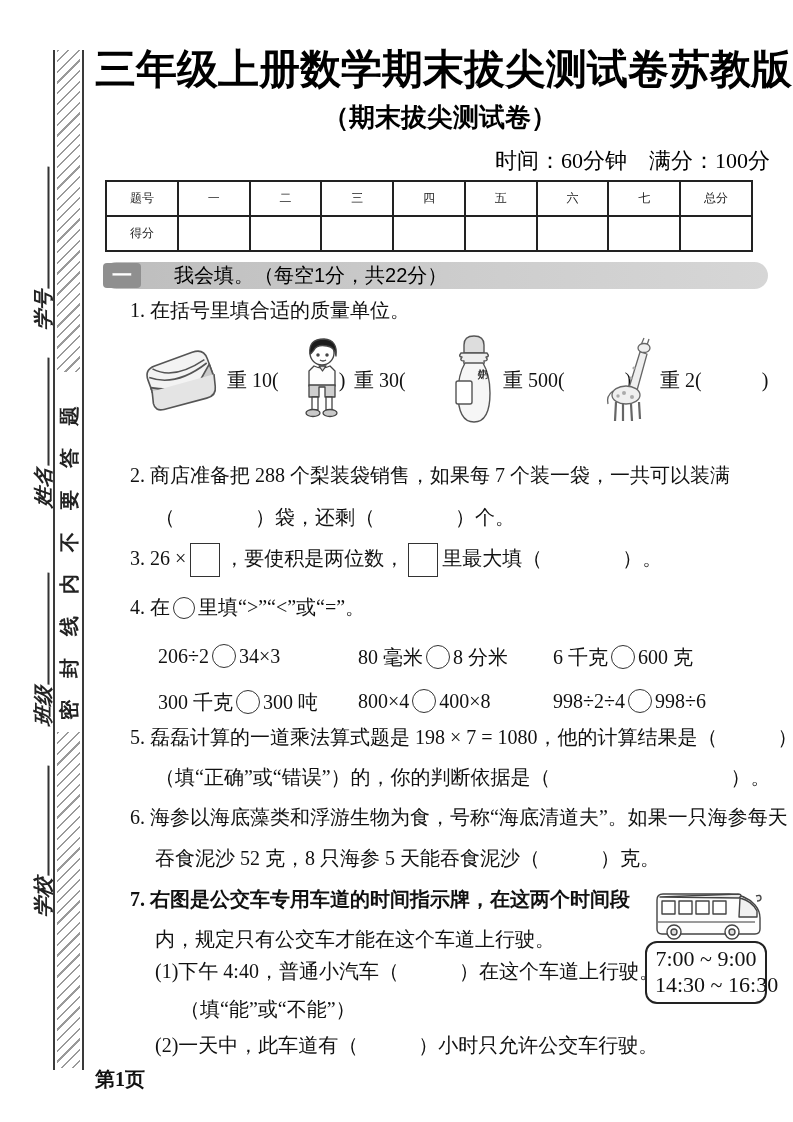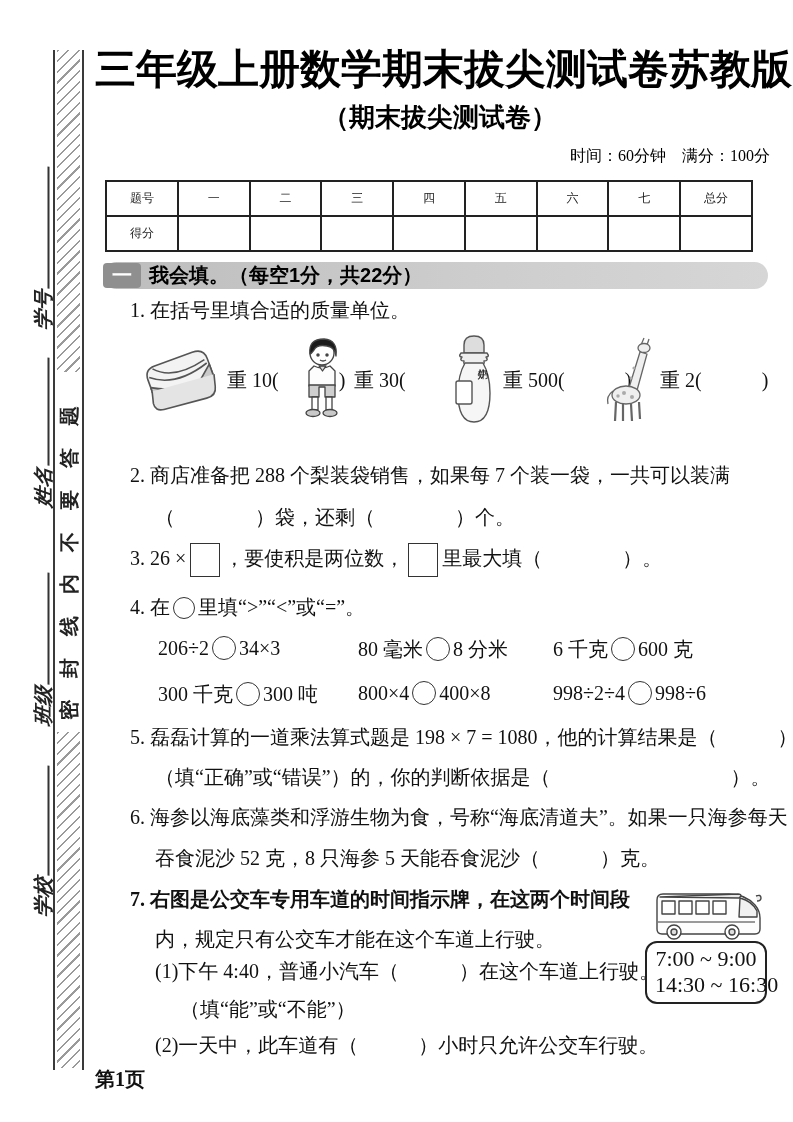--- a/index.html
+++ b/index.html
@@ -27,53 +27,53 @@
     font-style:italic; transform:translate(-50%,-50%) rotate(-90deg) skewX(-6deg); }
   .blankline { display:inline-block; height:4px; border-bottom:2px solid #333;
     margin-left:2px; vertical-align:baseline; }
 
   
   .main-title { left:95px; top:42px; width:690px; text-align:center;
     font-family:"Liberation Sans", sans-serif; font-weight:bold; font-size:41px;
     letter-spacing:0px; color:#000; white-space:nowrap; }
   .sub-title { left:95px; top:100px; width:690px; text-align:center;
     font-family:"Liberation Sans", sans-serif; font-weight:bold; font-size:26px; color:#000000; }
-  .meta-line { left:95px; top:146px; width:675px; text-align:right; font-size:16px; color:#000; }
+  .meta-line { left:95px; top:146px; width:675px; text-align:right; font-size:22px; color:#000; }
 
   
   .score-table { left:105px; top:180px; width:648px; border-collapse:collapse; table-layout:fixed; }
   .score-table td { border:2px solid #222; height:35px; text-align:center;
     font-size:12px; color:#222; }
 
   
   .section-bar { left:103px; top:262px; width:665px; height:27px;
     background:linear-gradient(to right,#bdbdbd,#cdcdcd 55%,#d6d6d6);
     border-radius:14px; display:flex; align-items:center; }
   .section-badge { width:38px; height:25px; margin:1px 8px 1px 0; background:#8f8f8f;
     border-radius:4px; color:#fff; font-family:"Liberation Sans", sans-serif;
     font-weight:bold; font-size:20px; display:flex; align-items:center; justify-content:center; }
-  .section-title { font-family:"Liberation Sans", sans-serif; font-weight:bold;
-    font-size:20px; color:#000; }
+  .section-title { font-family:"Liberation Sans", sans-serif; font-weight:normal;
+    font-size:20px; color:#000;margin-left:25px; }
 
   
   .qline { font-size:20px; white-space:nowrap; color:#111; }
   .inline-box { display:inline-block; width:30px; height:34px;
     border:1.6px solid #333; vertical-align:middle; margin:0 4px; }
   .inline-circle { display:inline-block; width:24px; height:24px;
     border:1.4px solid #333; border-radius:50%; vertical-align:-5px; margin:0 3px; }
   .inline-circle.small { width:22px; height:22px; }
 
   .fig-row { left:135px; top:333px; width:620px; display:flex; }
   .fig-col { width:155px; display:flex; flex-direction:row; align-items:center; }
   .fig-art { height:92px; display:flex; align-items:flex-end; justify-content:center; position:relative; }
   .fig-caption { margin-top:3px; font-size:20px; white-space:nowrap; }
   .milk-label { position:absolute; right:13px; top:26px; font-size:11px;
     writing-mode:vertical-rl; letter-spacing:1px; color:#222; }
 
-  .cmp-row { display:flex; }
+  .cmp-row { display:flex;margin-top:8px; }
   .cmp { white-space:nowrap; font-size:20px; }
 
   
   .bus-sign { border:2.2px solid #222; border-radius:12px; background:#fff;
     padding:3px 8px; text-align:center; }
   .bus-sign div { font-size:22px; line-height:1.2; white-space:nowrap; }
 
   .footer { left:95px; top:1066px; width:690px; text-align:left; font-size:20px;font-weight:bold; }
 </style>
 </head>

